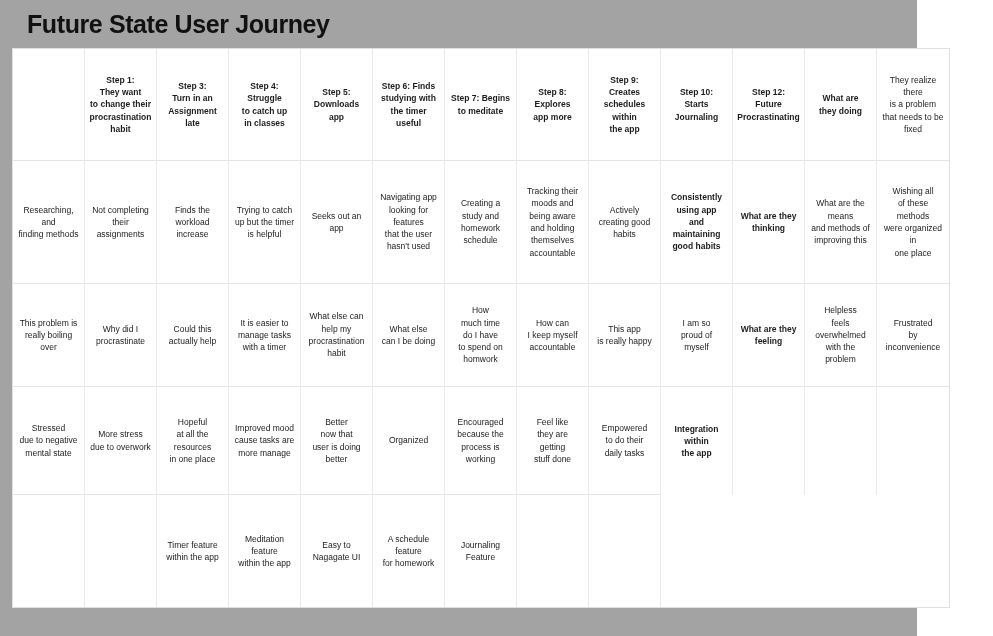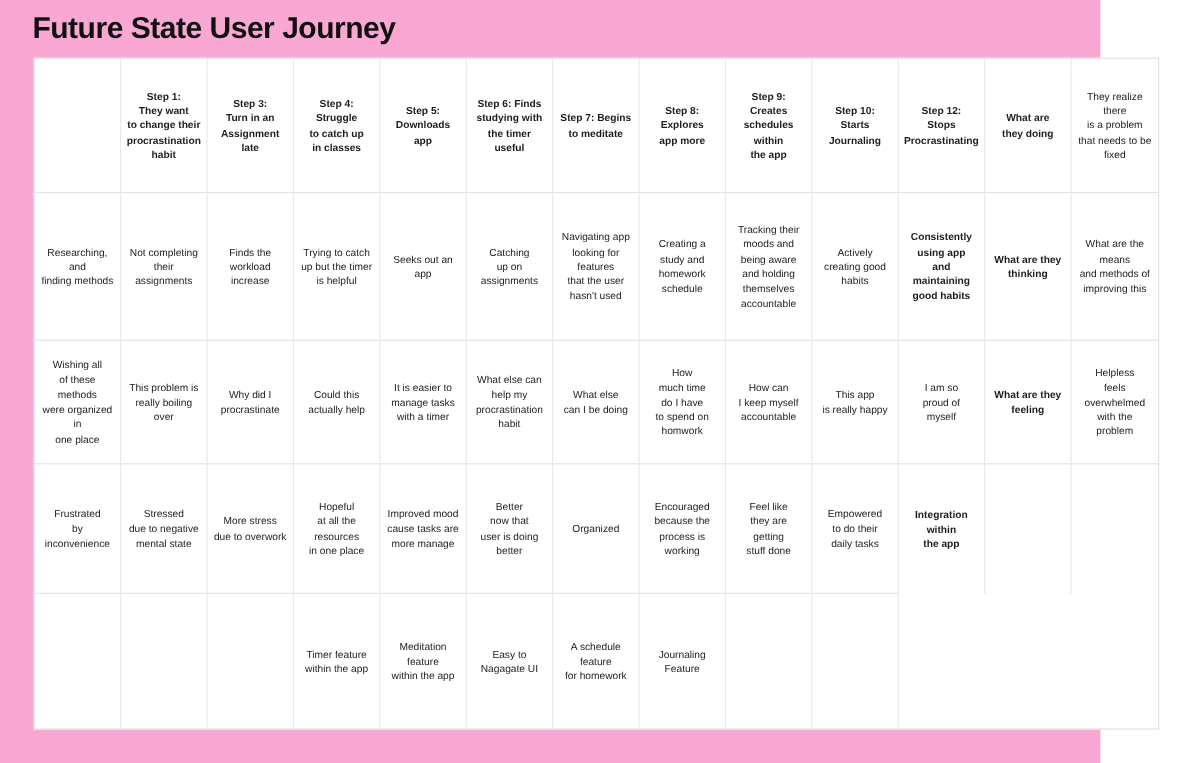--- a/index.html
+++ b/index.html
@@ -8,34 +8,34 @@
     background: #ffffff;
     width: 993px;
     height: 636px;
     font-family: "Liberation Sans", sans-serif;
     overflow: hidden;
   }
   .page {
     position: relative;
     width: 917px;
     height: 636px;
-    background: #f9a8d4;
+    background: #a3a3a3;
   }
   .title {
     position: absolute;
     left: 27px;
     top: 10px;
     font-size: 25px;
     font-weight: 700;
     color: #111111;
     letter-spacing: -0.4px;
   }
   .journey-table {
     position: absolute;
-    left: 28px;
+    left: 12px;
     top: 48px;
     display: grid;
     grid-template-columns: repeat(13, 72px);
     grid-template-rows: 112px 123px 103px 108px 112px;
     border: 1px solid #e0e0e0;
     background: #ffffff;
     box-sizing: border-box;
   }
   .cell {
     border-right: 1px solid #e9e9e9;
@@ -86,42 +86,39 @@
       <div class="cell bold">Step 8:
 Explores
 app more</div>
       <div class="cell bold">Step 9:
 Creates
 schedules within
 the app</div>
       <div class="cell bold">Step 10:
 Starts Journaling</div>
       <div class="cell bold">Step 12:
-Stops
+Future
 Procrastinating</div>
       <div class="cell bold">What are
 they doing</div>
       <div class="cell">They realize there
 is a problem
 that needs to be
 fixed</div>
       <div class="cell">Researching, and
 finding methods</div>
       <div class="cell">Not completing
 their assignments</div>
       <div class="cell">Finds the workload
 increase</div>
       <div class="cell">Trying to catch
 up but the timer
 is helpful</div>
       <div class="cell">Seeks out an
 app</div>
-      <div class="cell">Catching
-up on
-assignments</div>
       <div class="cell">Navigating app
 looking for features
 that the user
 hasn't used</div>
       <div class="cell">Creating a
 study and
 homework
 schedule</div>
       <div class="cell">Tracking their
 moods and

